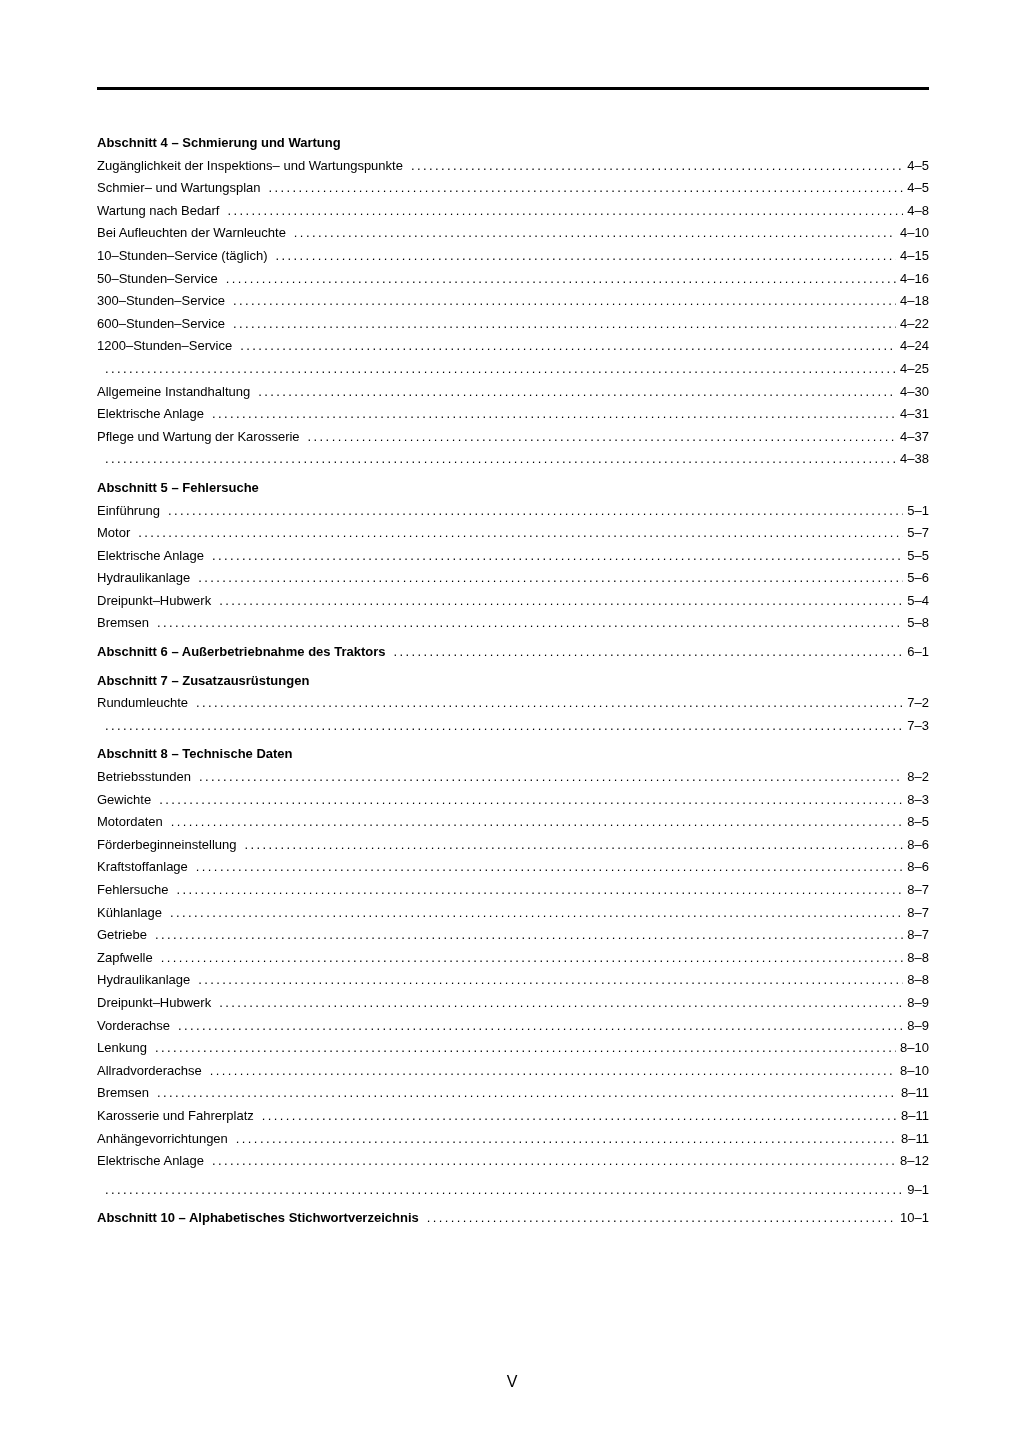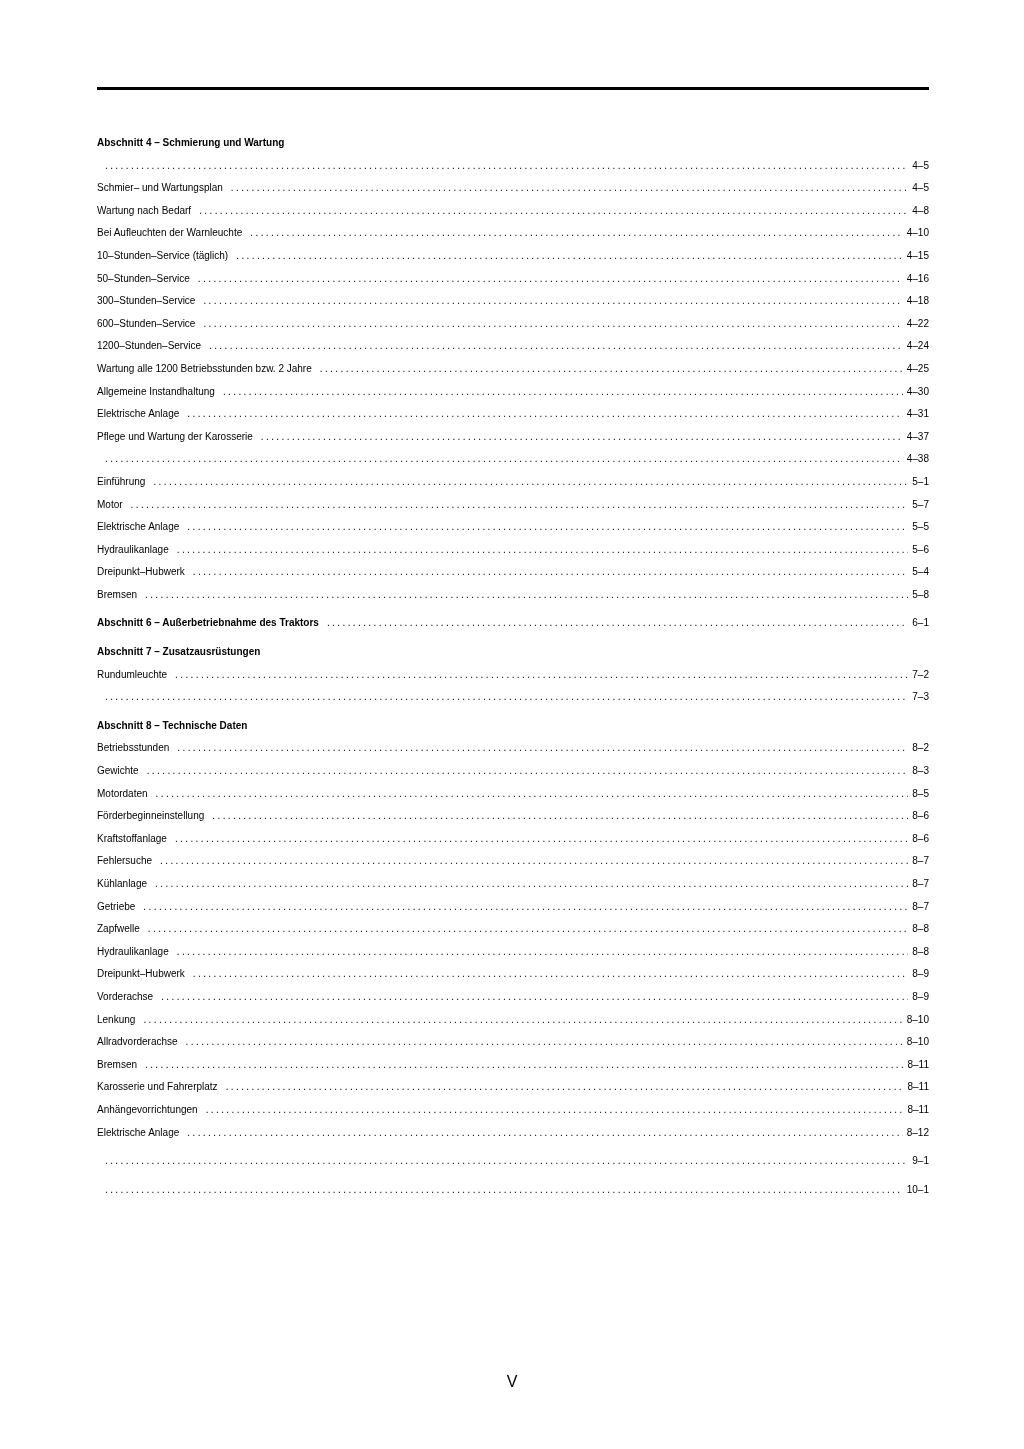--- a/index.html
+++ b/index.html
@@ -27,21 +27,21 @@
   .toc {
     position: absolute;
     left: 97px;
     right: 95px;
     top: 126px;
   }
 
   .toc-row {
     display: flex;
     align-items: center;
-    font-size: 10px;
+    font-size: 13px;
     line-height: 22.6px;
     height: 22.6px;
     white-space: nowrap;
   }
 
   .toc-row.bold { margin-top: 6px; }
   .toc-row.bold .toc-label { font-weight: bold; }
 
   .toc-label { flex: 0 0 auto; }
 
@@ -73,20 +73,21 @@
 
 <div class="page">
   <hr class="top-rule">
   <div class="toc" id="toc-list">
   <div class="toc-row bold">
     <span class="toc-label">Abschnitt 4 – Schmierung und Wartung</span>
 
   </div>
 
   <div class="toc-row">
+    <span class="toc-label">Zugänglichkeit der Inspektions– und Wartungspunkte</span>
     <span class="toc-dots" aria-hidden="true">............................................................................................................................................................................................................................................................................................................</span>
     <span class="toc-page">4–5</span>
   </div>
 
   <div class="toc-row">
     <span class="toc-label">Schmier– und Wartungsplan</span>
     <span class="toc-dots" aria-hidden="true">............................................................................................................................................................................................................................................................................................................</span>
     <span class="toc-page">4–5</span>
   </div>
 
@@ -126,21 +127,20 @@
     <span class="toc-page">4–22</span>
   </div>
 
   <div class="toc-row">
     <span class="toc-label">1200–Stunden–Service</span>
     <span class="toc-dots" aria-hidden="true">............................................................................................................................................................................................................................................................................................................</span>
     <span class="toc-page">4–24</span>
   </div>
 
   <div class="toc-row">
-    <span class="toc-label">Wartung alle 1200 Betriebsstunden bzw. 2 Jahre</span>
     <span class="toc-dots" aria-hidden="true">............................................................................................................................................................................................................................................................................................................</span>
     <span class="toc-page">4–25</span>
   </div>
 
   <div class="toc-row">
     <span class="toc-label">Allgemeine Instandhaltung</span>
     <span class="toc-dots" aria-hidden="true">............................................................................................................................................................................................................................................................................................................</span>
     <span class="toc-page">4–30</span>
   </div>
 
@@ -154,20 +154,24 @@
     <span class="toc-label">Pflege und Wartung der Karosserie</span>
     <span class="toc-dots" aria-hidden="true">............................................................................................................................................................................................................................................................................................................</span>
     <span class="toc-page">4–37</span>
   </div>
 
   <div class="toc-row">
     <span class="toc-dots" aria-hidden="true">............................................................................................................................................................................................................................................................................................................</span>
     <span class="toc-page">4–38</span>
   </div>
 
+  <div class="toc-row bold">
+    <span class="toc-label">Abschnitt 5 – Fehlersuche</span>
+
+  </div>
 
   <div class="toc-row">
     <span class="toc-label">Einführung</span>
     <span class="toc-dots" aria-hidden="true">............................................................................................................................................................................................................................................................................................................</span>
     <span class="toc-page">5–1</span>
   </div>
 
   <div class="toc-row">
     <span class="toc-label">Motor</span>
     <span class="toc-dots" aria-hidden="true">............................................................................................................................................................................................................................................................................................................</span>
@@ -332,18 +336,19 @@
     <span class="toc-dots" aria-hidden="true">............................................................................................................................................................................................................................................................................................................</span>
     <span class="toc-page">8–12</span>
   </div>
 
   <div class="toc-row bold">
     <span class="toc-dots" aria-hidden="true">............................................................................................................................................................................................................................................................................................................</span>
     <span class="toc-page">9–1</span>
   </div>
 
   <div class="toc-row bold">
+    <span class="toc-label">Abschnitt 10 – Alphabetisches Stichwortverzeichnis</span>
     <span class="toc-dots" aria-hidden="true">............................................................................................................................................................................................................................................................................................................</span>
     <span class="toc-page">10–1</span>
   </div>
 </div>
   <div class="footer">V</div>
 </div>
 
 </body></html>

